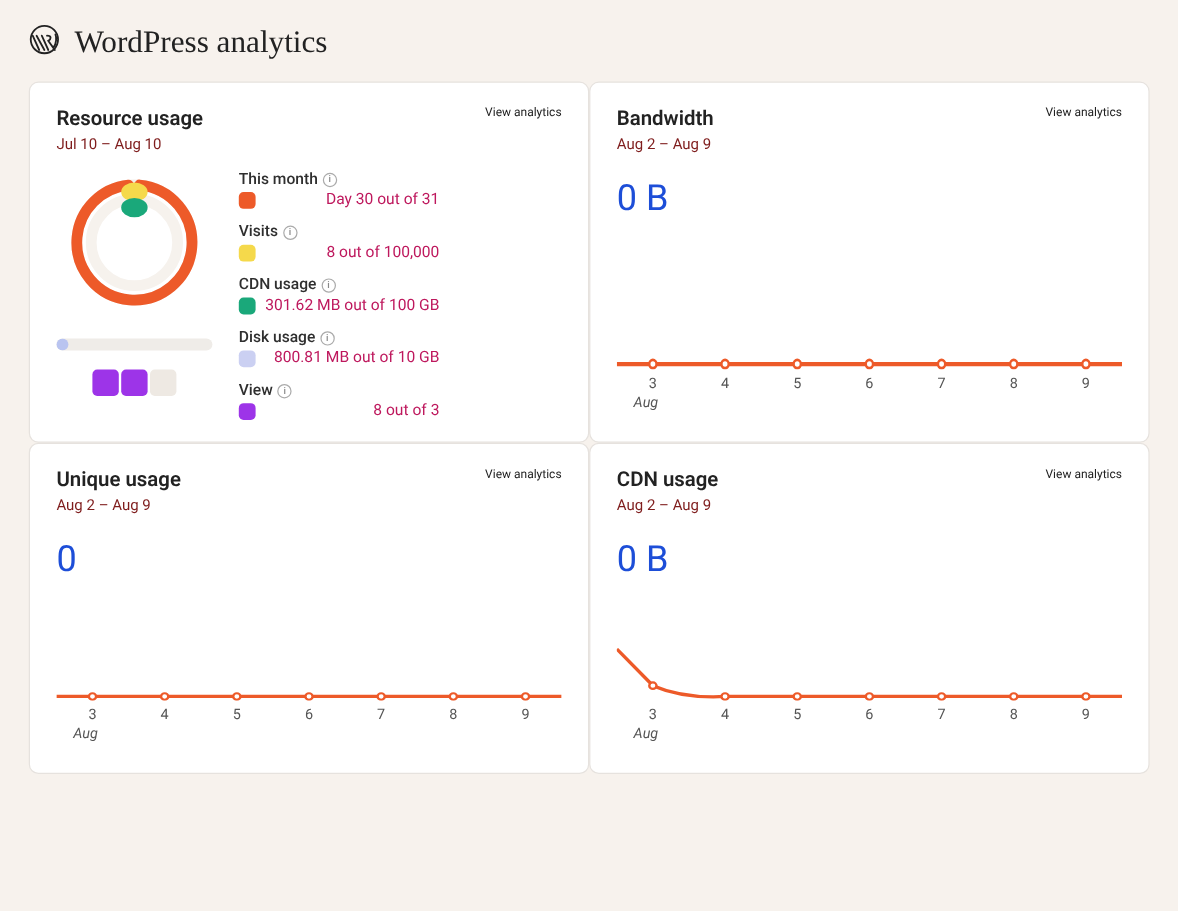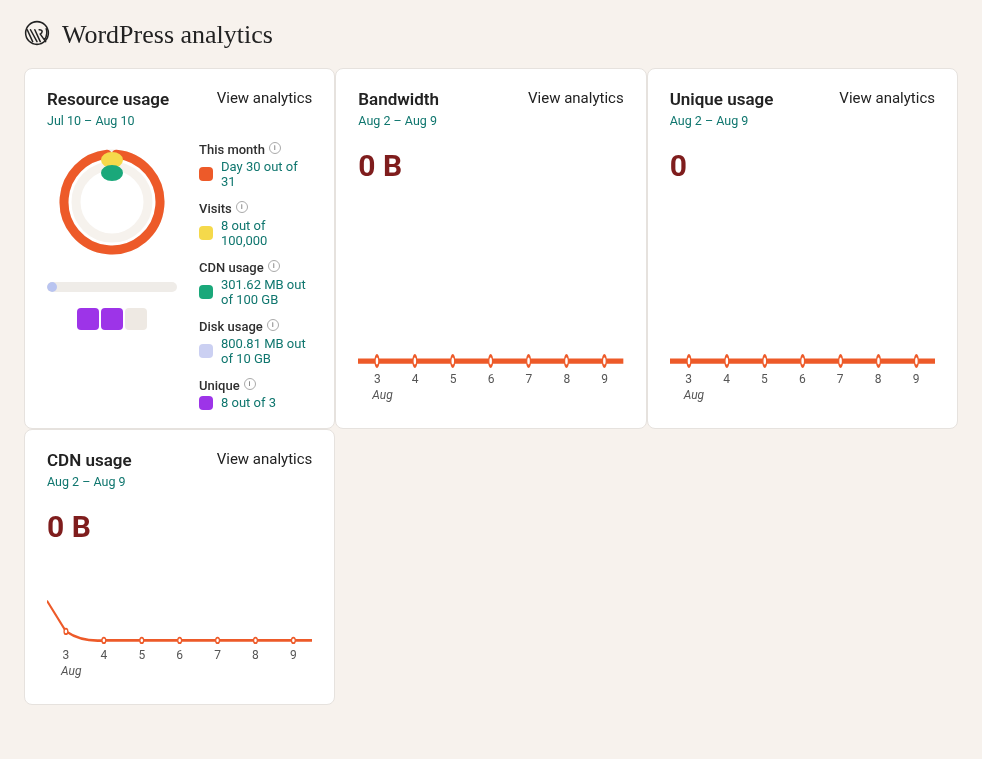--- a/index.html
+++ b/index.html
@@ -6,41 +6,41 @@
   body {
     font-family: -apple-system, BlinkMacSystemFont, "Segoe UI", Roboto, Helvetica, Arial, sans-serif;
     background: #f7f2ed;
     color: #2f2f2f;
     width: 982px;
     height: 759px;
     padding: 20px 24px;
   }
   .header { display: flex; align-items: flex-start; gap: 12px; margin-bottom: 18px; }
   .header h1 { font-family: Georgia, 'Times New Roman', serif; font-weight: 400; font-size: 26px; color: #222; }
-  .grid { display: grid; grid-template-columns: 1fr 1fr 1fr; gap: 0; }
+  .grid { display: grid; grid-template-columns: 1fr 1fr; gap: 0; }
   .card {
     background: #fff;
     border: 1px solid #e6e2de;
     border-radius: 8px;
     padding: 20px 22px 18px 22px;
     display: flex;
     flex-direction: column;
   }
   .card-head { display: flex; justify-content: space-between; align-items: flex-start; margin-bottom: 4px; }
   .card-title { font-size: 17px; font-weight: 600; color: #222; }
-  .view-link { font-size: 15px; color: #222; text-decoration: none; cursor: pointer; }
-  .date-range { font-size: 12.5px; color: #0f766e; margin-bottom: 14px; }
-  .big-value { font-size: 30px; font-weight: 700; color: #7f1d1d; margin-top: 6px; margin-bottom: 10px; }
+  .view-link { font-size: 10px; color: #222; text-decoration: none; cursor: pointer; }
+  .date-range { font-size: 12.5px; color: #7f1d1d; margin-bottom: 14px; }
+  .big-value { font-size: 30px; font-weight: 400; color: #1d4ed8; margin-top: 6px; margin-bottom: 10px; }
   .chart-area { flex:1; position: relative; min-height: 90px; }
   
   .resource-body { display:flex; gap:22px; }
   .donut-col { display:flex; flex-direction:column; align-items:center; gap:16px; width:130px;}
   .legend-col { display:flex; flex-direction:column; gap:12px; font-size:13px; }
-  .legend-label { font-size:13px; font-weight:500; display:flex; gap:4px;}
-  .legend-row { display:flex; align-items:center; gap:8px; margin-top:2px; font-size:13px; color:#0f766e;}
+  .legend-label { font-size:13px; font-weight:500; display:flex; align-items:center; gap:4px;}
+  .legend-row { display:flex; align-items:center; gap:8px; margin-top:2px; font-size:13px; color:#be185d;justify-content:space-between;}
   .swatch { width:14px; height:14px; border-radius:4px; flex-shrink:0; }
   .sw-orange{background:#ed5a29;}
   .sw-yellow{background:#f5d94b;}
   .sw-green{background:#1aa87a;}
   .sw-lav{background:#cbd0f2;}
   .sw-purple{background:#9d34e8;}
   .info-icon { width:12px; height:12px; border:1px solid #aaa; border-radius:50%; display:inline-flex; align-items:center; justify-content:center; font-size:8px; color:#888; line-height:1;}
   .hbar { width:130px; height:10px; border-radius:5px; background:#efece8; position:relative; overflow:hidden;}
   .hbar .fill { position:absolute; top:0; left:0; bottom:0; border-radius:5px; }
   .site-blocks { display:flex; gap:2px; }
@@ -130,21 +130,21 @@
             <span>Disk usage</span>
             <span class="info-icon">i</span>
           </div>
           <div class="legend-row">
               <span class="swatch sw-lav"></span>
               <span>800.81 MB out of 10 GB</span>
             </div>
         </div>
         <div>
           <div class="legend-label">
-            <span>Unique</span>
+            <span>View</span>
             <span class="info-icon">i</span>
           </div>
           <div class="legend-row">
               <span class="swatch sw-purple"></span>
               <span>8 out of 3</span>
             </div>
         </div>
       </div>
     </div>
   </div>

